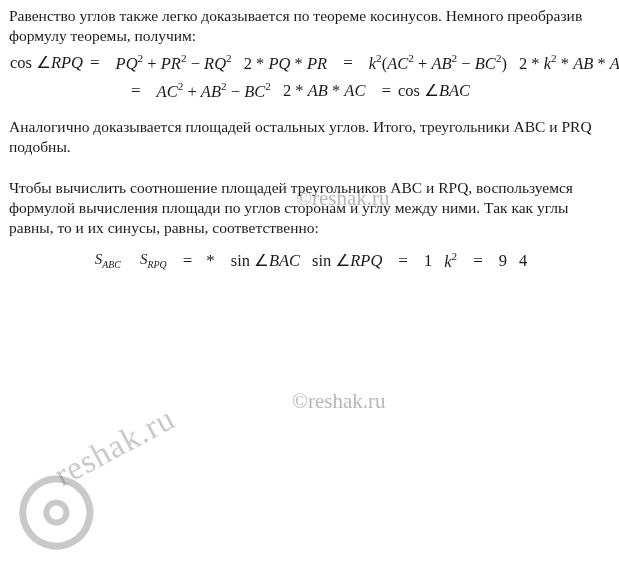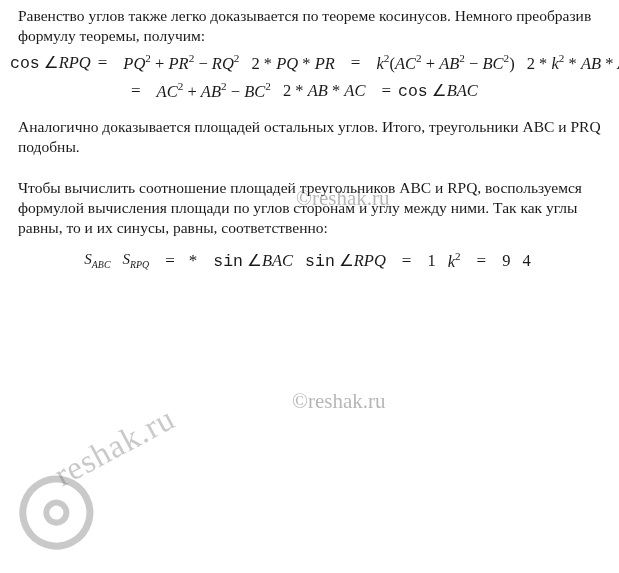--- a/index.html
+++ b/index.html
@@ -18,21 +18,21 @@
   .page {
     position: relative;
     width: 619px;
     height: 573px;
     box-sizing: border-box;
     padding: 6px 10px 0 6px;
   }
   .para {
     font-size: 15.5px;
     line-height: 1.30;
-    margin: 0 0 4px 12px;
+    margin: 0 0 4px 3px;
     text-align: left;
     position: relative;
     z-index: 3;
   }
   .gap-sm { height: 8px; }
   .gap-md { height: 14px; }
 
   
   .math {
     position: relative;
@@ -41,21 +41,21 @@
     display: flex;
     align-items: center;
     justify-content: flex-start;
     margin: 6px 0 2px 0;
   }
   .math.centered { justify-content: center; }
   .mi {
     font-style: italic;
     font-family: "Liberation Serif", serif;
   }
-  .mrm { font-style: normal; font-family: Liberation Mono, monospace; }
+  .mrm { font-style: normal; }
   .op {
     margin: 0 7px;
     font-style: normal;
     font-size: 17px;
   }
   .frac {
     display: inline-flex;
     flex-direction: row;
     align-items: flex-end;
     vertical-align: middle;
@@ -65,21 +65,21 @@
     padding: 0 6px;
     white-space: nowrap;
     font-size: 16.5px;
   }
   .frac .bar {
     width: 100%;
     height: 1.3px;
     background: #1a1a1a;
     margin: 2px 0;
   }
-  .frac.small .num, .frac.small .den { font-size: 15px; }
+  .frac.small .num, .frac.small .den { font-size: 15px; margin-left: 7px; }
   .lbl {
     font-size: 16.5px;
     font-style: normal;
   }
   .sup {
     font-size: 0.68em;
     vertical-align: super;
     font-style: normal;
   }
   .sub {

